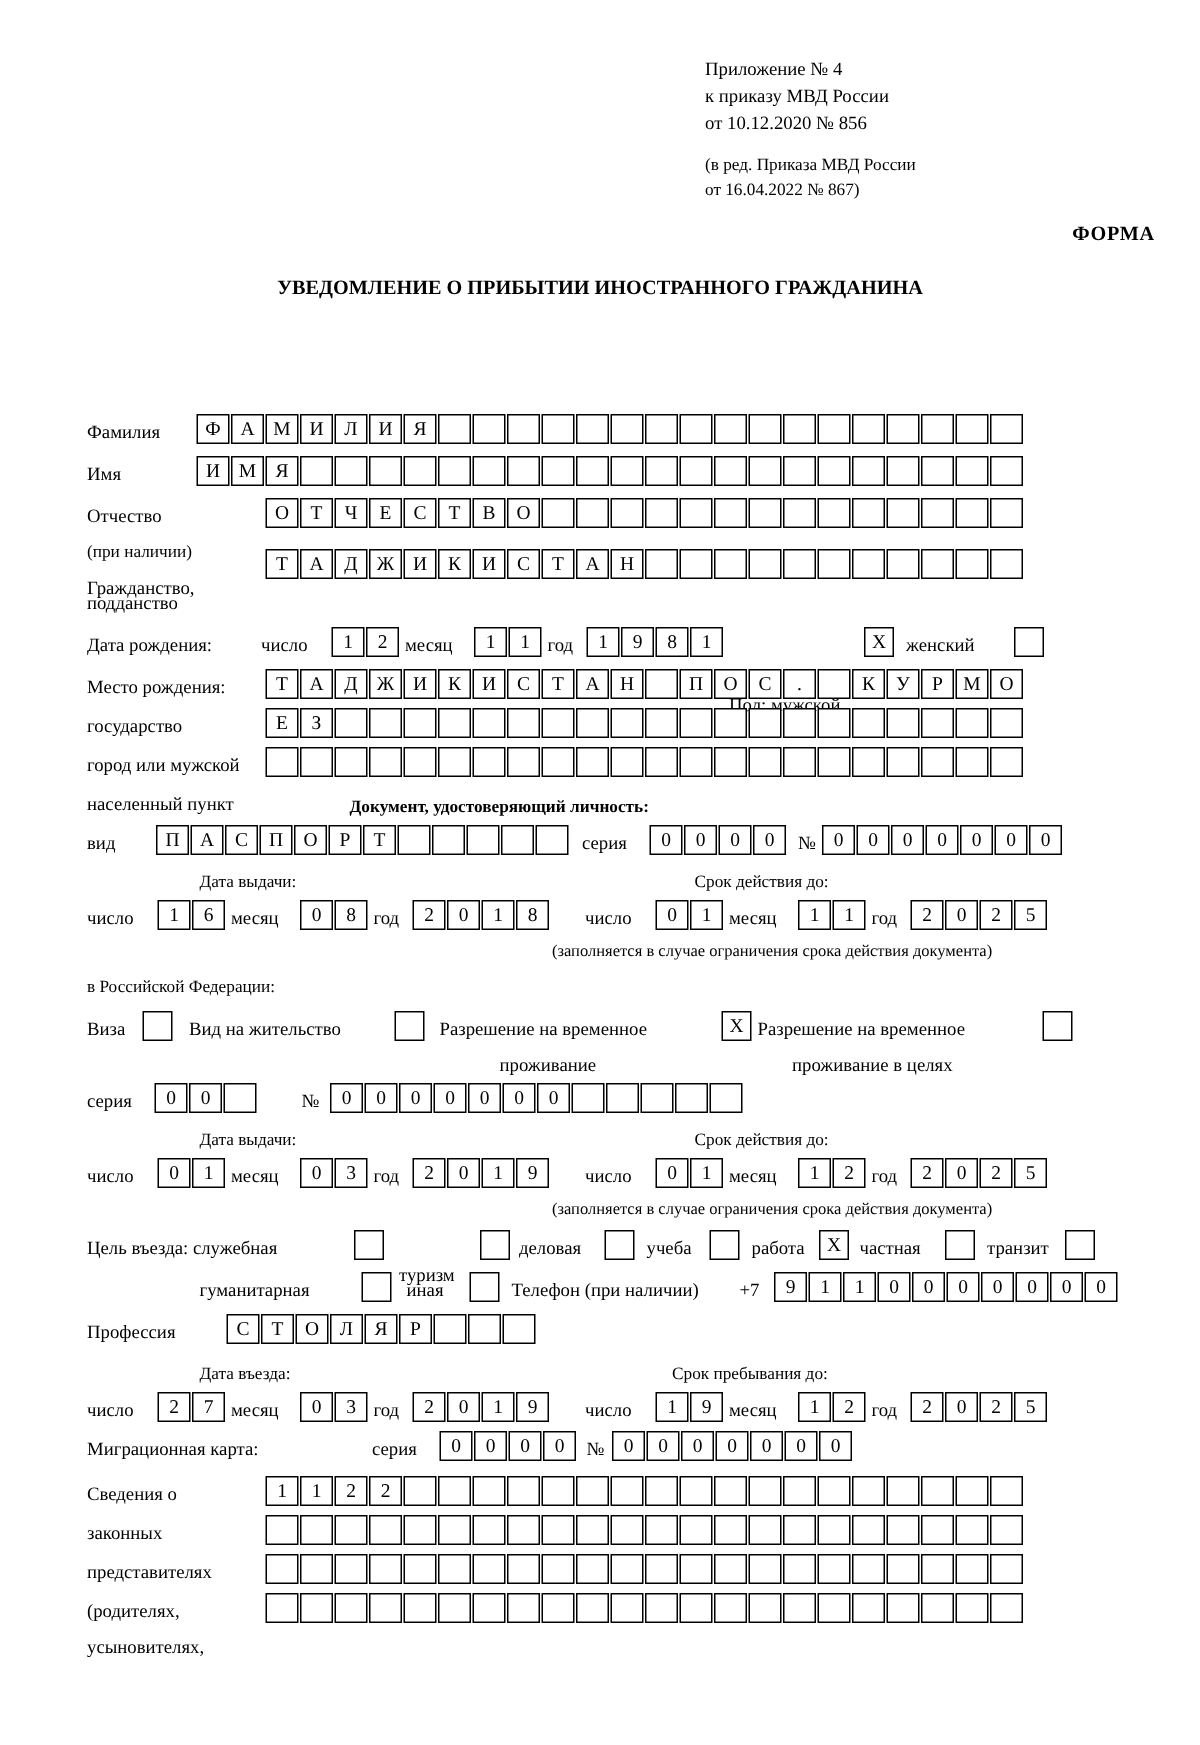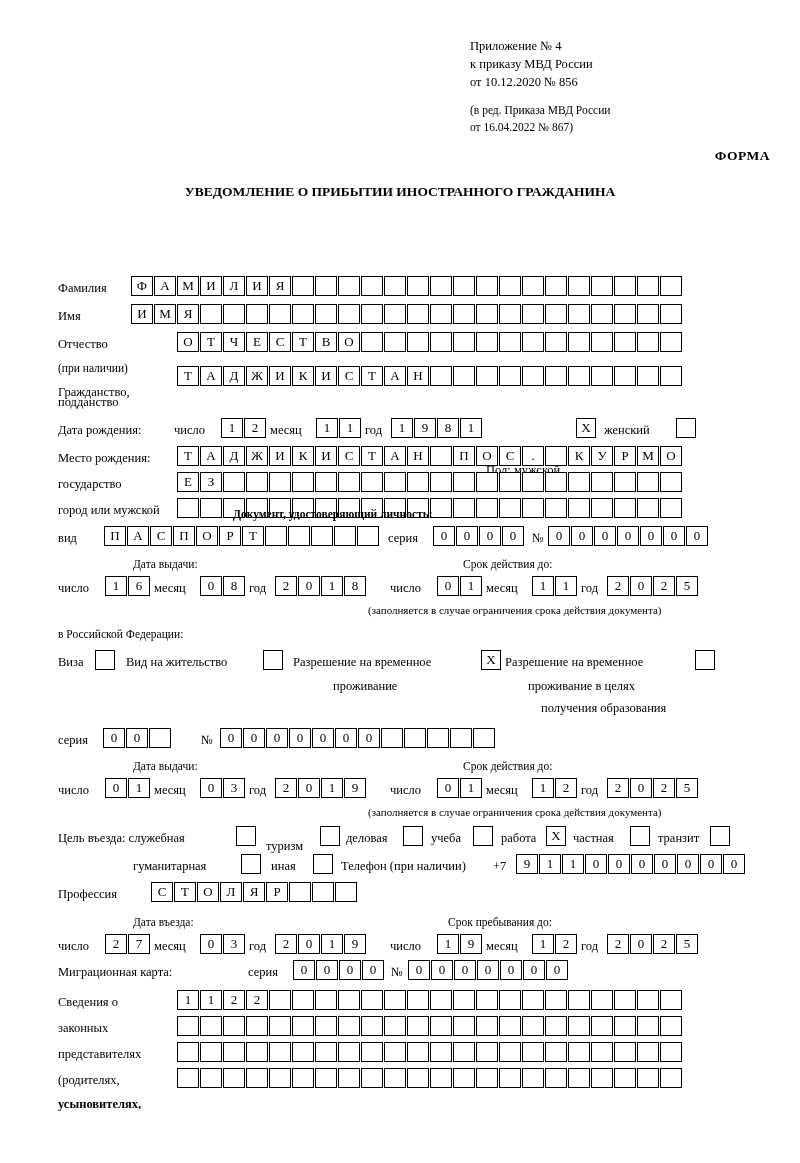--- a/index.html
+++ b/index.html
@@ -273,20 +273,23 @@
           <div class="c"></div>
           <div class="c"></div>
           <div class="c"></div>
           <div class="c"></div>
           <div class="c"></div>
           <div class="c"></div>
           <div class="c"></div>
           <div class="c"></div>
         </div>
     </div>
+    <div class="row" style="height:24px;">
+      <div class="lbl" style="left:0;top:2px;">населенный пункт</div>
+    </div>
 
     <div class="row" style="height:22px;margin-top:-20px;">
       <div class="lbl b" style="left:175px;top:0;font-size:11.5px;">Документ, удостоверяющий личность:</div>
     </div>
     <div class="row" style="height:28px;">
       <div class="lbl" style="left:0;top:2px;">вид</div>
       <div class="cells" id="cells-doc-kind" style="left:46px;top:0;">
           <div class="c">П</div>
           <div class="c">А</div>
           <div class="c">С</div>
@@ -377,23 +380,20 @@
       <div class="box" style="position:absolute;left:205px;top:0;"></div>
       <div class="lbl" style="left:235px;top:2px;">Разрешение на временное</div>
       <div class="box" style="position:absolute;left:423px;top:0;">X</div>
       <div class="lbl" style="left:447px;top:2px;">Разрешение на временное</div>
       <div class="box" style="position:absolute;left:637px;top:0;"></div>
     </div>
     <div class="row" style="height:22px;">
       <div class="lbl" style="left:275px;top:0;">проживание</div>
       <div class="lbl" style="left:470px;top:0;">проживание в целях</div>
     </div>
-    <div class="row" style="height:30px;">
-      <div class="lbl" style="left:483px;top:0;">получения образования</div>
-    </div>
 
     <div class="row" style="height:28px;">
       <div class="lbl" style="left:0;top:2px;">серия</div>
       <div class="cells" id="cells-permit-series" style="left:45px;top:0;">
           <div class="c">0</div>
           <div class="c">0</div>
           <div class="c"></div>
         </div>
       <div class="lbl" style="left:143px;top:2px;">№</div>
       <div class="cells" id="cells-permit-number" style="left:162px;top:0;">
@@ -455,21 +455,21 @@
         </div>
     </div>
 
     <div class="row" style="height:24px;">
       <div class="lbl tiny" style="left:310px;top:0;">(заполняется в случае ограничения срока действия документа)</div>
     </div>
 
     <div class="row" style="height:28px;">
       <div class="lbl" style="left:0;top:2px;">Цель въезда: служебная</div>
       <div class="box" style="position:absolute;left:178px;top:0;"></div>
-      <div class="lbl" style="left:208px;top:10px;">туризм</div>
+      <div class="lbl" style="left:208px;top:20px;">туризм</div>
       <div class="box" style="position:absolute;left:262px;top:0;"></div>
       <div class="lbl" style="left:288px;top:2px;">деловая</div>
       <div class="box" style="position:absolute;left:345px;top:0;"></div>
       <div class="lbl" style="left:373px;top:2px;">учеба</div>
       <div class="box" style="position:absolute;left:415px;top:0;"></div>
       <div class="lbl" style="left:443px;top:2px;">работа</div>
       <div class="box" style="position:absolute;left:488px;top:0;">X</div>
       <div class="lbl" style="left:515px;top:2px;">частная</div>
       <div class="box" style="position:absolute;left:572px;top:0;"></div>
       <div class="lbl" style="left:600px;top:2px;">транзит</div>
@@ -678,17 +678,17 @@
           <div class="c"></div>
           <div class="c"></div>
           <div class="c"></div>
           <div class="c"></div>
           <div class="c"></div>
           <div class="c"></div>
           <div class="c"></div>
         </div>
     </div>
     <div class="row" style="height:22px;">
-      <div class="lbl" style="left:0;top:0;font-weight:bold;">усыновителях,</div>
+      <div class="lbl" style="left:0;top:0;">усыновителях,</div>
     </div>
 
   </div>
 </div>
 
 </body></html>

